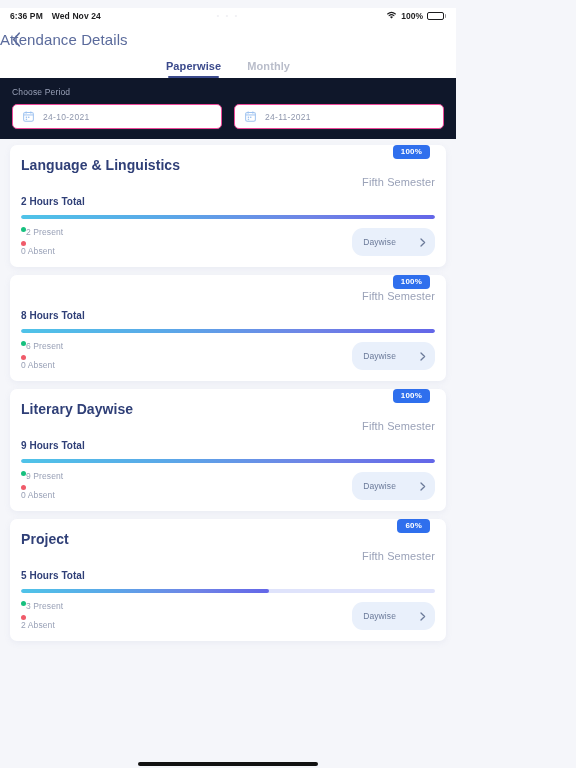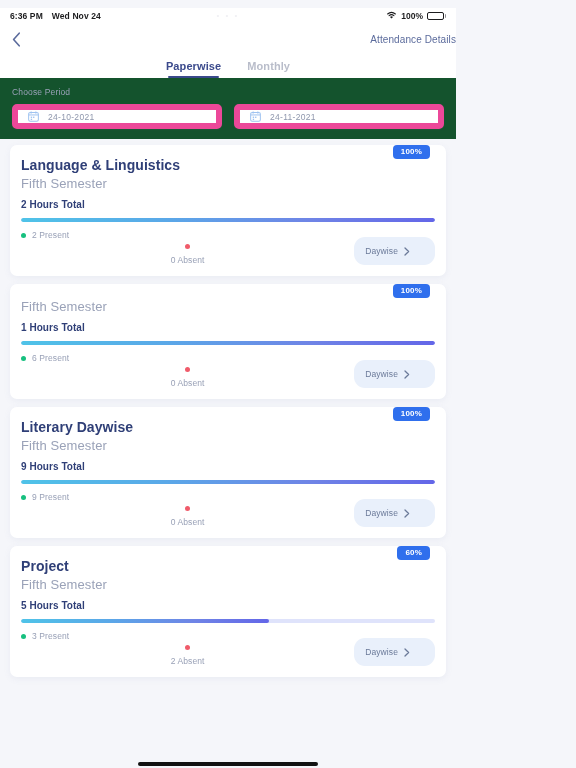--- a/index.html
+++ b/index.html
@@ -99,22 +99,22 @@
   .back-btn {
     width: 22px; height: 22px;
     display: flex;
     align-items: center;
     justify-content: flex-start;
     cursor: pointer;
   }
   .nav-title {
     position: absolute;
     left: 0; right: 0;
-    text-align: right;
-    font-size: 10px;
+    text-align: left;
+    font-size: 15px;
     color: #5b6b9c;
     letter-spacing: 0.1px;
   }
   .tabs {
     display: flex;
     justify-content: center;
     align-items: flex-end;
     gap: 26px;
     padding-top: 6px;
     padding-bottom: 0;
@@ -139,38 +139,38 @@
     background: #3b4a8c;
     border-radius: 2px;
   }
   .tab.inactive {
     color: #b9bdca;
     font-weight: 600;
   }
 
   
   .period-section {
-    background: #14532d;
+    background: #0f172a;
     padding: 9px 12px 10px 12px;
     flex: 0 0 auto;
   }
   .period-label {
     font-size: 8.5px;
     color: #9aa2b8;
     margin-bottom: 7px;
     letter-spacing: 0.15px;
   }
   .date-row {
     display: flex;
     gap: 12px;
   }
   .date-field {
     flex: 1;
     height: 25px;
-    border: 6px solid #ec4899;
+    border: 1px solid #ec4899;
     border-radius: 5px;
     background: #ffffff;
     display: flex;
     align-items: center;
     padding: 0 10px;
     gap: 9px;
     cursor: pointer;
     box-shadow: 0 1px 2px rgba(150,160,190,0.05);
   }
   .cal-icon { flex: 0 0 auto; display:block; }
@@ -208,24 +208,25 @@
     letter-spacing: 0.2px;
     line-height: 1;
   }
   .card-title {
     font-size: 14px;
     font-weight: 700;
     color: #2f3f77;
     letter-spacing: 0.05px;
   }
   .card-sub {
-    font-size: 13px;
+    font-size: 11px;
     color: #9aa2b8;
     margin-top: 3px;
     letter-spacing: 0.1px;
+    text-align: right;
   }
   .card-hours {
     font-size: 10px;
     font-weight: 700;
     color: #2f3f77;
     margin-top: 8px;
     letter-spacing: 0.05px;
   }
   .bar-track {
     margin-top: 8px;
@@ -240,44 +241,43 @@
     background: linear-gradient(to right, #4fc3e8 0%, #5aa8e8 35%, #6f84e6 70%, #6366e8 100%);
   }
   .card-bottom {
     display: flex;
     align-items: flex-end;
     margin-top: 8px;
   }
   .legend { flex: 1 1 auto; }
   .legend-row {
     display: flex;
-    align-items: center;
-    gap: 6px;
+    align-items: flex-start;
     margin-bottom: 4px;
   }
   .legend-row:last-child { margin-bottom: 0; flex-direction: column; }
   .dot {
     width: 5px; height: 5px;
     border-radius: 50%;
     flex: 0 0 auto;
   }
   .dot.present { background: #17c07f; }
   .dot.absent  { background: #f05b6a; }
   .legend-text {
     font-size: 8.5px;
     color: #98a0b6;
     letter-spacing: 0.1px;
   }
   .daywise-btn {
     background: #e9f0fb;
     border-radius: 11px;
-    padding: 5px 25px 5px 11px;
-    display: flex;
-    align-items: center;
-    gap: 6px;
+    padding: 5px 9px 5px 11px;
+    display: flex;
+    align-items: center;
+    gap: 24px;
     cursor: pointer;
     flex: 0 0 auto;
   }
   .daywise-label {
     font-size: 8.5px;
     color: #6b7a99;
     letter-spacing: 0.1px;
   }
 
   
@@ -397,21 +397,21 @@
             <path d="M1 1 L4.6 4.5 L1 8" stroke="#6b7a99" stroke-width="1.3" fill="none" stroke-linecap="round" stroke-linejoin="round"></path>
           </svg>
         </span>
       </div>
     </div>
   </div>
 
   <div class="card">
     <div class="badge">100%</div>
     <div class="card-sub">Fifth Semester</div>
-    <div class="card-hours">1 Hours Total</div>
+    <div class="card-hours">8 Hours Total</div>
     <div class="bar-track">
       <div class="bar-fill" style="width: 100%;"></div>
     </div>
     <div class="card-bottom">
       <div class="legend">
         <div class="legend-row">
           <span class="dot present"></span>
           <span class="legend-text">6 Present</span>
         </div>
         <div class="legend-row">

